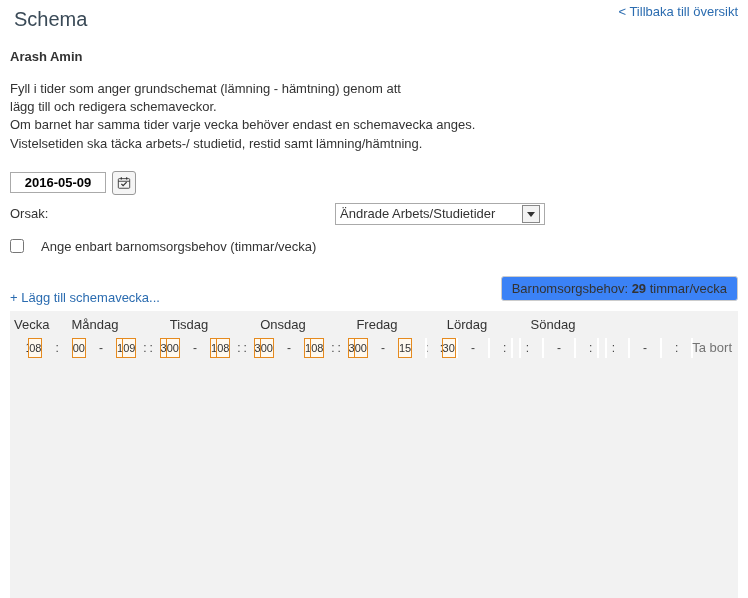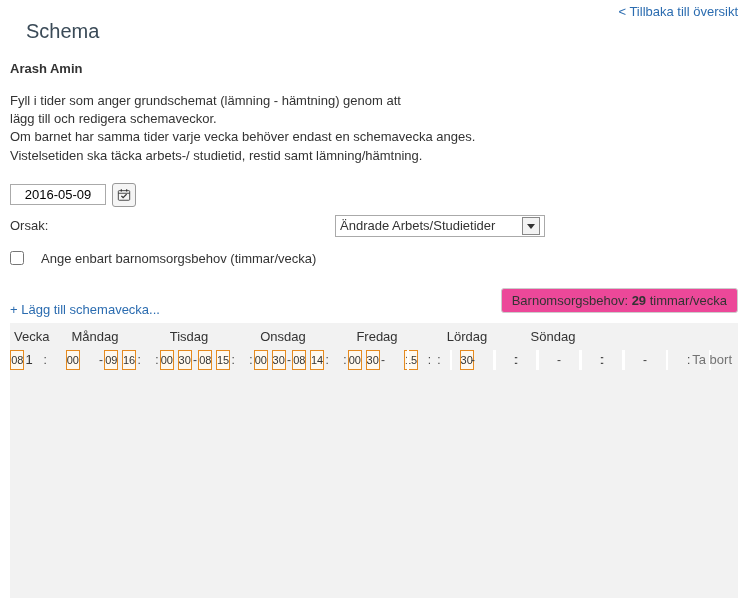--- a/index.html
+++ b/index.html
@@ -16,21 +16,21 @@
     padding: 4px 10px 10px 10px;
   }
   .topbar {
     display: flex;
     justify-content: space-between;
     align-items: flex-start;
   }
   h1 {
     font-size: 20px;
     font-weight: 400;
-    margin: 16px;
+    margin: 4px;
     color: #3a4a57;
   }
   .subname {
     font-weight: 700;
     font-size: 13px;
     margin-top: 18px;
     color: #333;
   }
   .backlink {
     color: #2b6cb0;
@@ -50,20 +50,21 @@
   .form-row .label {
     width: 325px;
   }
   .date-input {
     width: 86px;
     font-family: inherit;
     font-size: 13px;
     padding: 2px 4px;
     border: 1px solid #aaa;
     text-align: center;
+    font-weight: bold;
   }
   .date-btn {
     width: 22px;
     height: 22px;
     border: 1px solid #999;
     border-radius: 3px;
     background: #f5f5f5;
     margin-left: 6px;
     display: inline-flex;
     align-items: center;
@@ -107,21 +108,21 @@
     margin-top:18px;
     display:flex;
     justify-content:space-between;
     align-items:center;
   }
   .badge {
     border: 1px solid #ccc;
     border-radius: 3px;
     padding: 4px 10px;
     font-size: 13px;
-    background:#ec4899;
+    background:#3b82f6;
   }
   .schedule {
     margin-top: 6px;
     background: #f2f2f2;
     padding-bottom: 240px;
   }
   .sched-header, .sched-row {
     display: grid;
     grid-template-columns: 38px 94px 94px 94px 94px 86px 86px 86px 56px;
     align-items: center;
@@ -134,21 +135,21 @@
   .sched-header > div {
     text-align: center;
     padding: 4px 0;
   }
   .sched-header > div:first-child { text-align: left; padding-left: 4px; }
   .sched-row > div:first-child { text-align: center; }
   .daycell {
     display: flex;
     align-items: center;
     justify-content: center;
-    gap: 18px;
+    gap: 12px;
     font-size: 12px;
     padding-left: 12px;
   }
   .timebox {
     width: 17px;
     height: 18px;
     border: 1px solid #e58a1f;
     background: #fff9ef;
     font-size: 11px;
     text-align: center;

